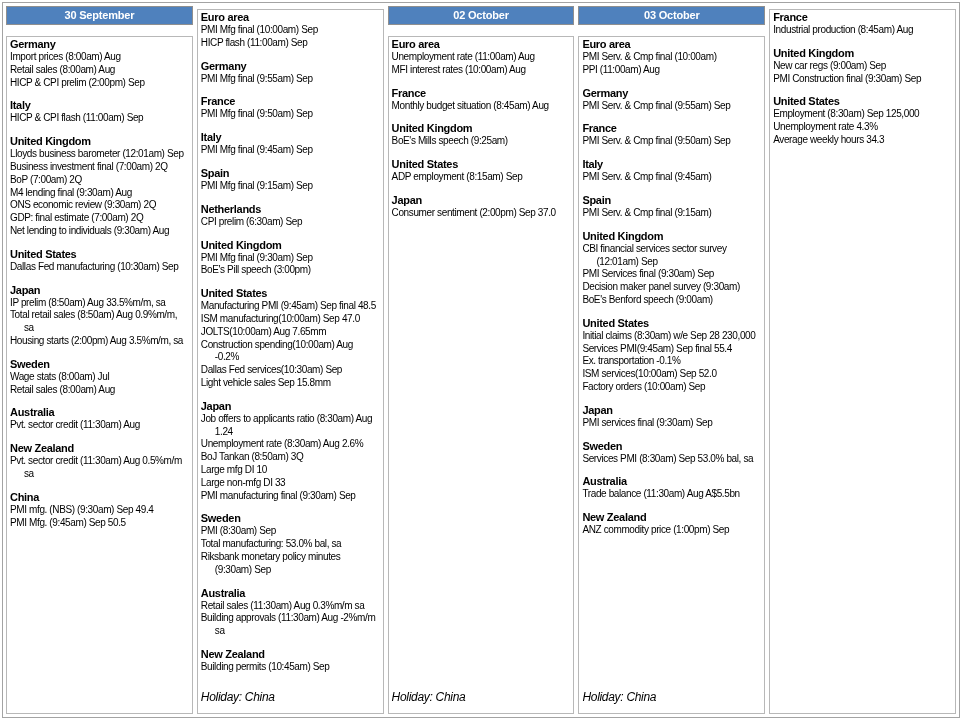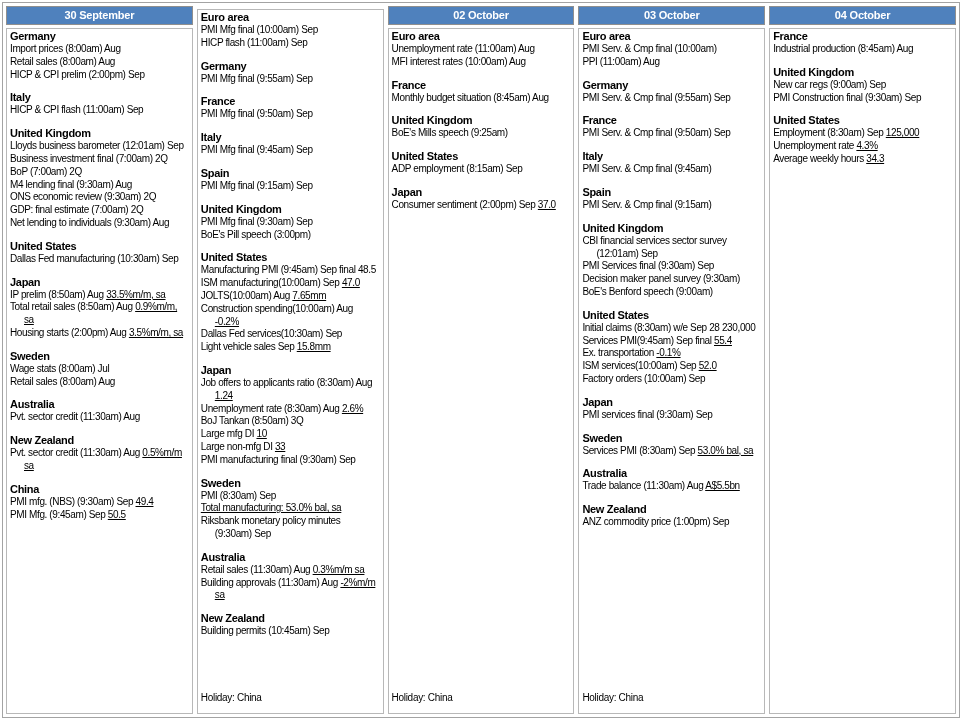--- a/index.html
+++ b/index.html
@@ -18,20 +18,21 @@
     padding: 3px;
     display: flex;
     gap: 4px;
     background: #ffffff;
   }
   .column {
     flex: 1 1 0;
     min-width: 0;
     display: flex;
     flex-direction: column;
+    gap: 8px;
   }
   .col-header {
     background: #4f81bd;
     border: 1px solid #8f8f8f;
     height: 17px;
     line-height: 17px;
     text-align: center;
     color: #ffffff;
     font-weight: bold;
     font-size: 11px;
@@ -57,25 +58,26 @@
     line-height: 13px;
   }
   .event {
     font-size: 10px;
     letter-spacing: -0.38px;
     line-height: 12.8px;
     padding-left: 14px;
     text-indent: -14px;
     white-space: normal;
   }
-  .event .value { text-decoration: underline; }
+  .event .value { }
   .holiday {
     margin-top: auto;
     padding-bottom: 4px;
-    font-size: 10px;
+    font-style: italic;
+    font-size: 12px;
     letter-spacing: -0.3px;
     line-height: 13px;
   }
 </style>
 </head>
 <body>
 
 <div class="calendar">
   <div style="display:contents" id="columns"><div class="column">
         <div class="col-header">30 September</div>
@@ -146,20 +148,24 @@
           </div>
           <div class="section">
             <div class="country">Italy</div>
             <div class="event"><span class="etext">PMI Mfg final (9:45am) Sep</span></div>
           </div>
           <div class="section">
             <div class="country">Spain</div>
             <div class="event"><span class="etext">PMI Mfg final (9:15am) Sep</span></div>
           </div>
           <div class="section">
+            <div class="country">Netherlands</div>
+            <div class="event"><span class="etext">CPI prelim (6:30am) Sep</span></div>
+          </div>
+          <div class="section">
             <div class="country">United Kingdom</div>
             <div class="event"><span class="etext">PMI Mfg final (9:30am) Sep</span></div>
             <div class="event"><span class="etext">BoE's Pill speech (3:00pm)</span></div>
           </div>
           <div class="section">
             <div class="country">United States</div>
             <div class="event"><span class="etext">Manufacturing PMI (9:45am) Sep final 48.5</span></div>
             <div class="event"><span class="etext">ISM manufacturing(10:00am) Sep </span><span class="value">47.0</span></div>
             <div class="event"><span class="etext">JOLTS(10:00am) Aug </span><span class="value">7.65mm</span></div>
             <div class="event"><span class="etext">Construction spending(10:00am) Aug </span><span class="value">-0.2%</span></div>
@@ -269,21 +275,20 @@
             <div class="country">Australia</div>
             <div class="event"><span class="etext">Trade balance (11:30am) Aug </span><span class="value">A$5.5bn</span></div>
           </div>
           <div class="section">
             <div class="country">New Zealand</div>
             <div class="event"><span class="etext">ANZ commodity price (1:00pm) Sep</span></div>
           </div>
           <div class="holiday">Holiday: China</div>
         </div>
       </div><div class="column">
-        <div class="col-header">04 October</div>
         <div class="col-body">
           <div class="section">
             <div class="country">France</div>
             <div class="event"><span class="etext">Industrial production (8:45am) Aug</span></div>
           </div>
           <div class="section">
             <div class="country">United Kingdom</div>
             <div class="event"><span class="etext">New car regs (9:00am) Sep</span></div>
             <div class="event"><span class="etext">PMI Construction final (9:30am) Sep</span></div>
           </div>

